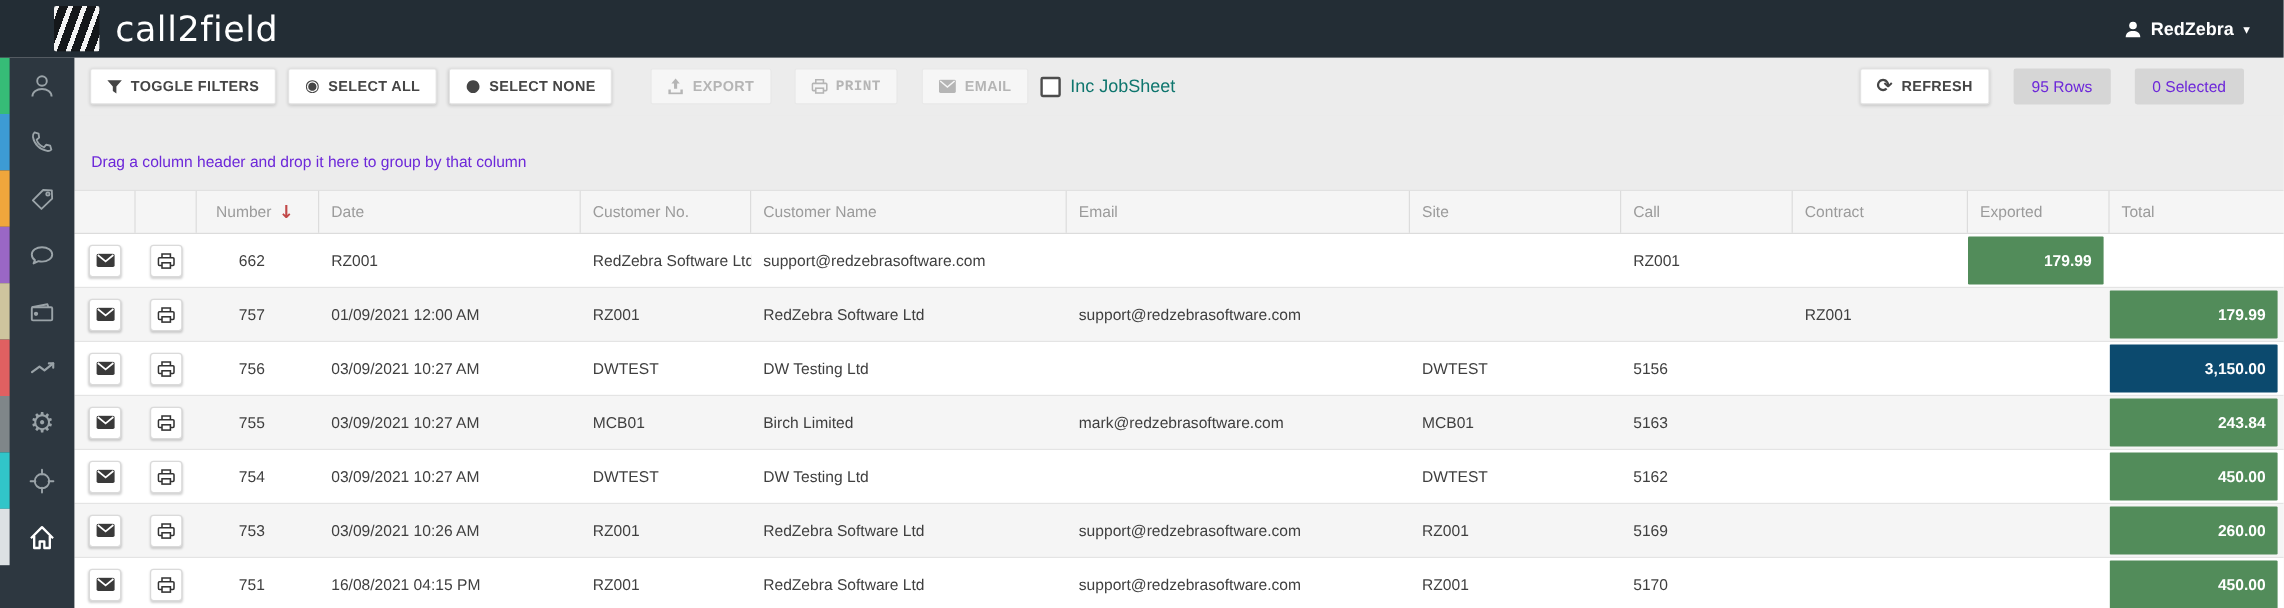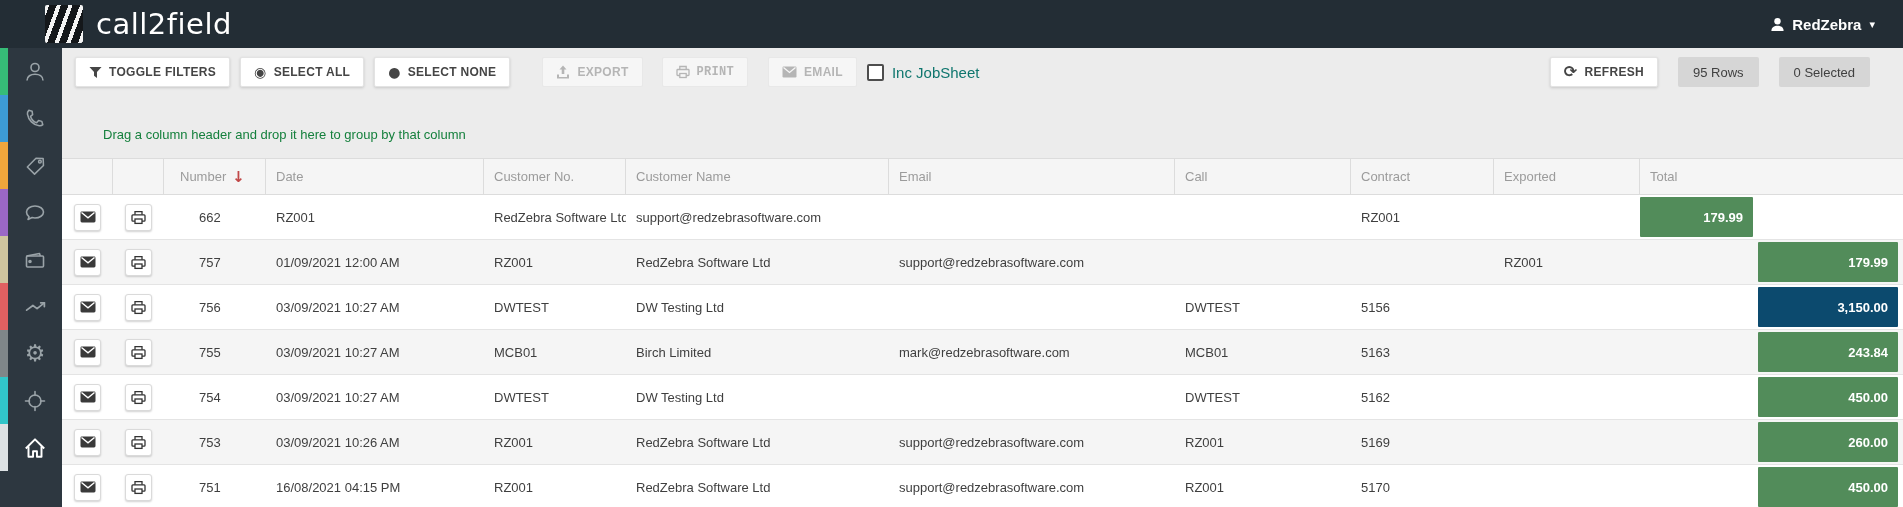--- a/index.html
+++ b/index.html
@@ -45,27 +45,27 @@
   .glyph-circle { font-size:14px; line-height:1; font-family:"DejaVu Sans", sans-serif; }
   .mL13{margin-left:13px;} .mL10{margin-left:10px;} .mL32{margin-left:32px;}
   .mL19{margin-left:19px;font-family:Liberation Mono, monospace;} .mL20{margin-left:20px;}
   .chk-wrap { display:flex; align-items:center; gap:8px; margin-left:10px; cursor:pointer; }
   .checkbox { width:17px; height:17px; background:#fff; border:2px solid #4d4d4d;
     border-radius:2px; }
   .chk-label { font-size:15px; color:#0f766e; }
   .toolbar-right { margin-left:auto; display:flex; align-items:center; gap:20px;
     margin-right:33px; }
   .badge { height:30px; display:flex; align-items:center; padding:0 15px;
-    background:#d6d6d6; border-radius:2px; font-size:13px; color:#404040; }
+    background:#d6d6d6; border-radius:2px; font-size:13px; color:#6d28d9; }
   .refresh-glyph { font-size:16px; font-weight:bold; line-height:1;
     font-family:"DejaVu Sans", sans-serif; }
 
   
   .groupbar { height:62px; display:flex; align-items:center; padding:14px 0 0 14px;
-    font-size:13px; color:#15803d;margin-left:27px; }
+    font-size:13px; color:#6d28d9; }
 
   
   .grid { background:#fff; }
   .grid-row { display:grid;
     grid-template-columns:51px 51px 102px 218px 142px 263px 286px 176px 143px 146px 118px 145px; }
   .grid-head { height:37px; background:#f5f5f5; border-top:1px solid #dcdcdc;
     border-bottom:1px solid #dcdcdc; }
   .hcell { display:flex; align-items:center; padding-left:10px; font-size:13px;
     color:#9b9b9b; border-right:1px solid #dcdcdc; overflow:hidden; cursor:pointer; }
   .hcell:last-child { border-right:none; }
@@ -253,20 +253,21 @@
       <div class="hcell"></div>
       <div class="hcell"></div>
       <div class="hcell hnum">
         <span>Number</span>
         <span class="sort-arrow">↓</span>
       </div>
       <div class="hcell">Date</div>
       <div class="hcell">Customer No.</div>
       <div class="hcell">Customer Name</div>
       <div class="hcell">Email</div>
+      <div class="hcell">Site</div>
       <div class="hcell">Call</div>
       <div class="hcell">Contract</div>
       <div class="hcell">Exported</div>
       <div class="hcell">Total</div>
     </div>
     <div id="grid-body">
   <div class="grid-row data-row">
     <div class="cell c-btn">
       <button class="icon-btn">
         <svg width="16" height="12" viewBox="0 0 16 12">

